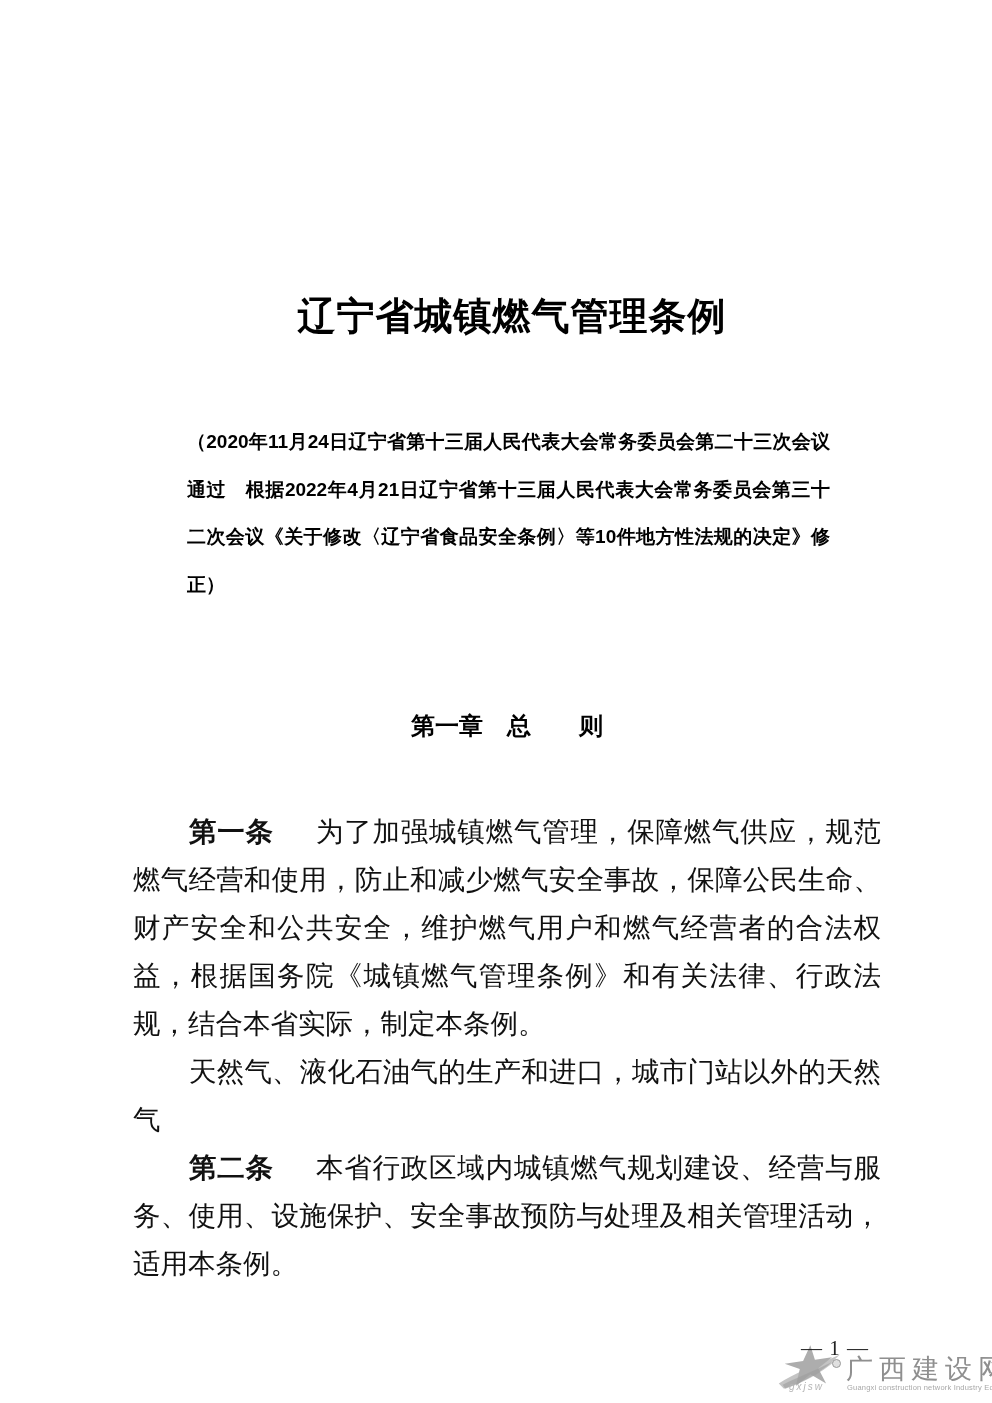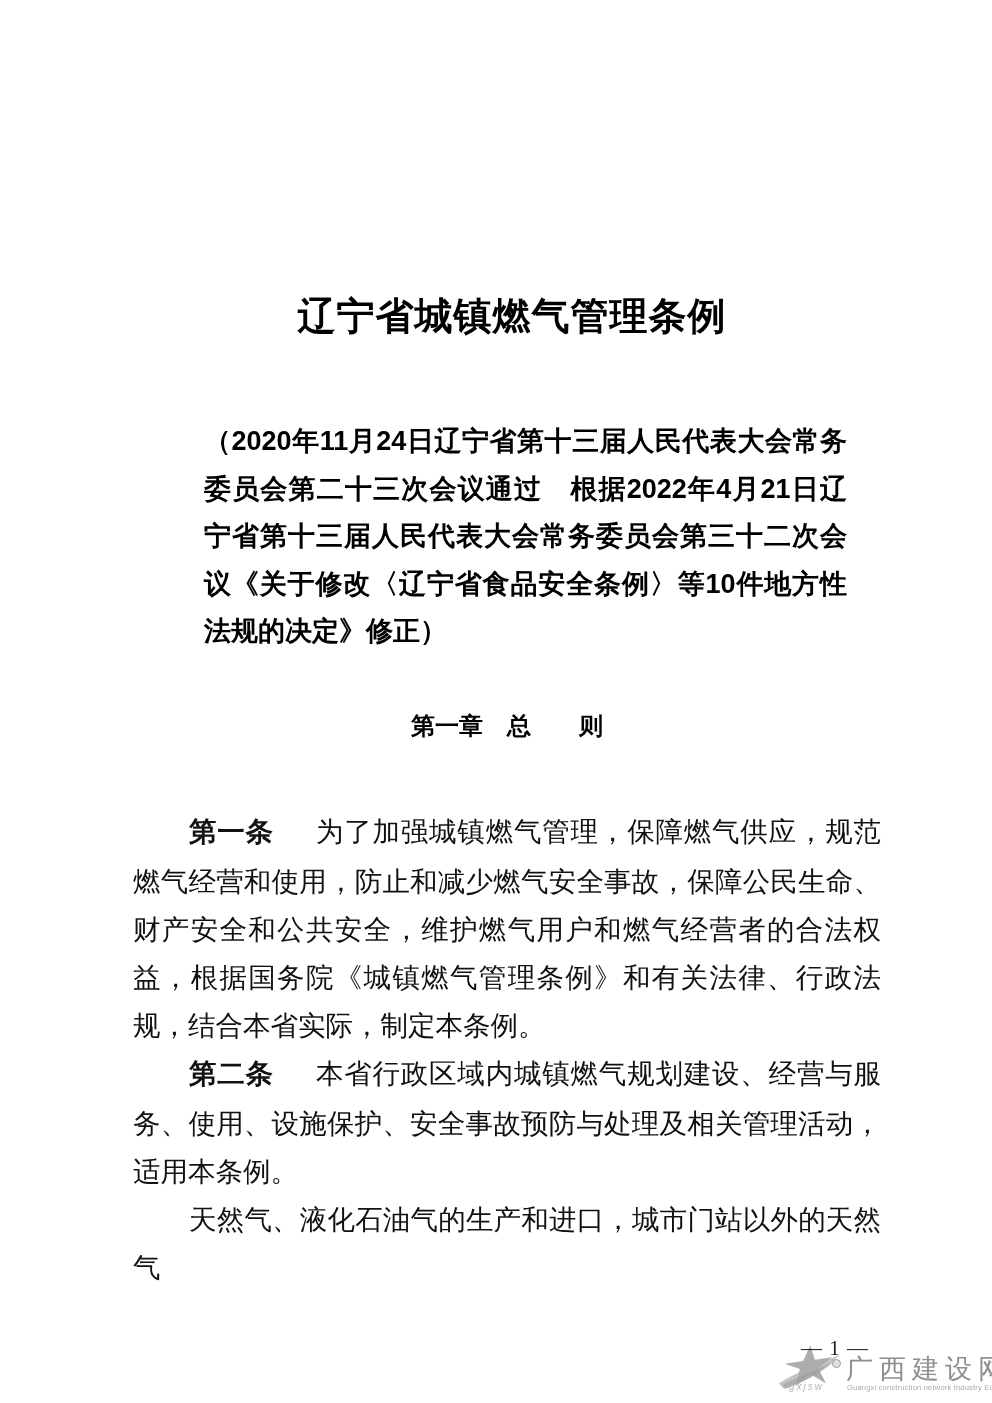--- a/index.html
+++ b/index.html
@@ -28,24 +28,24 @@
     font-size: 38px;
     font-weight: 700;
     letter-spacing: 1px;
     color: #000000;
   }
 
   
   .preamble {
     position: absolute;
     top: 418px;
-    left: 204px;
+    left: 187px;
     width: 643px;
     font-family: "Liberation Sans", "DejaVu Sans", sans-serif;
-    font-size: 27px;
+    font-size: 19px;
     font-weight: 600;
     line-height: 47.5px;
     text-align: justify;
     text-justify: inter-ideograph;
     color: #000000;
   }
 
   
   .chapter {
     position: absolute;
@@ -71,21 +71,21 @@
     line-height: 48px;
     text-align: justify;
     text-justify: inter-ideograph;
     color: #111111;
   }
   .body-text p {
     margin: 0;
     text-indent: 56px;
   }
   .article-label {
-    font-family: Liberation Mono, monospace;
+    font-family: Liberation Serif, serif;
     font-weight: 700;
     margin-right: 42px;
   }
 
   
   .page-number {
     position: absolute;
     top: 1336px;
     left: 798px;
     width: 74px;
@@ -159,24 +159,24 @@
 
   <div class="preamble">（2020年11月24日辽宁省第十三届人民代表大会常务委员会第二十三次会议通过　根据2022年4月21日辽宁省第十三届人民代表大会常务委员会第三十二次会议《关于修改〈辽宁省食品安全条例〉等10件地方性法规的决定》修正）</div>
 
   <h2 class="chapter">第一章　总　　则</h2>
 
   <div class="body-text">
     <p>
       <span class="article-label">第一条</span><span>为了加强城镇燃气管理，保障燃气供应，规范燃气经营和使用，防止和减少燃气安全事故，保障公民生命、财产安全和公共安全，维护燃气用户和燃气经营者的合法权益，根据国务院《城镇燃气管理条例》和有关法律、行政法规，结合本省实际，制定本条例。</span>
     </p>
     <p>
-      <span class="article-label">第二条</span><span>本省行政区域内城镇燃气规划建设、经营与服务、使用、设施保护、安全事故预防与处理及相关管理活动，适用本条例。</span>
+      <span>天然气、液化石油气的生产和进口，城市门站以外的天然气</span>
     </p>
     <p>
-      <span>天然气、液化石油气的生产和进口，城市门站以外的天然气</span>
+      <span class="article-label">第二条</span><span>本省行政区域内城镇燃气规划建设、经营与服务、使用、设施保护、安全事故预防与处理及相关管理活动，适用本条例。</span>
     </p>
   </div>
 
   <svg class="wm-star" viewBox="0 0 100 76" aria-hidden="true">
     <path d="M4,60 C28,44 58,34 97,16 C72,42 42,58 12,68 Z" fill="#c4c4c4"></path>
     <path d="M52,2 L59,24 L85,20 L64,37 L76,60 L52,46 L30,64 L36,38 L13,30 L41,26 Z" fill="#adadad"></path>
     <path d="M10,62 C34,50 60,40 92,24 C66,46 38,60 14,68 Z" fill="#9a9a9a" opacity="0.55"></path>
   </svg>
 
   <span class="wm-dot"></span>

